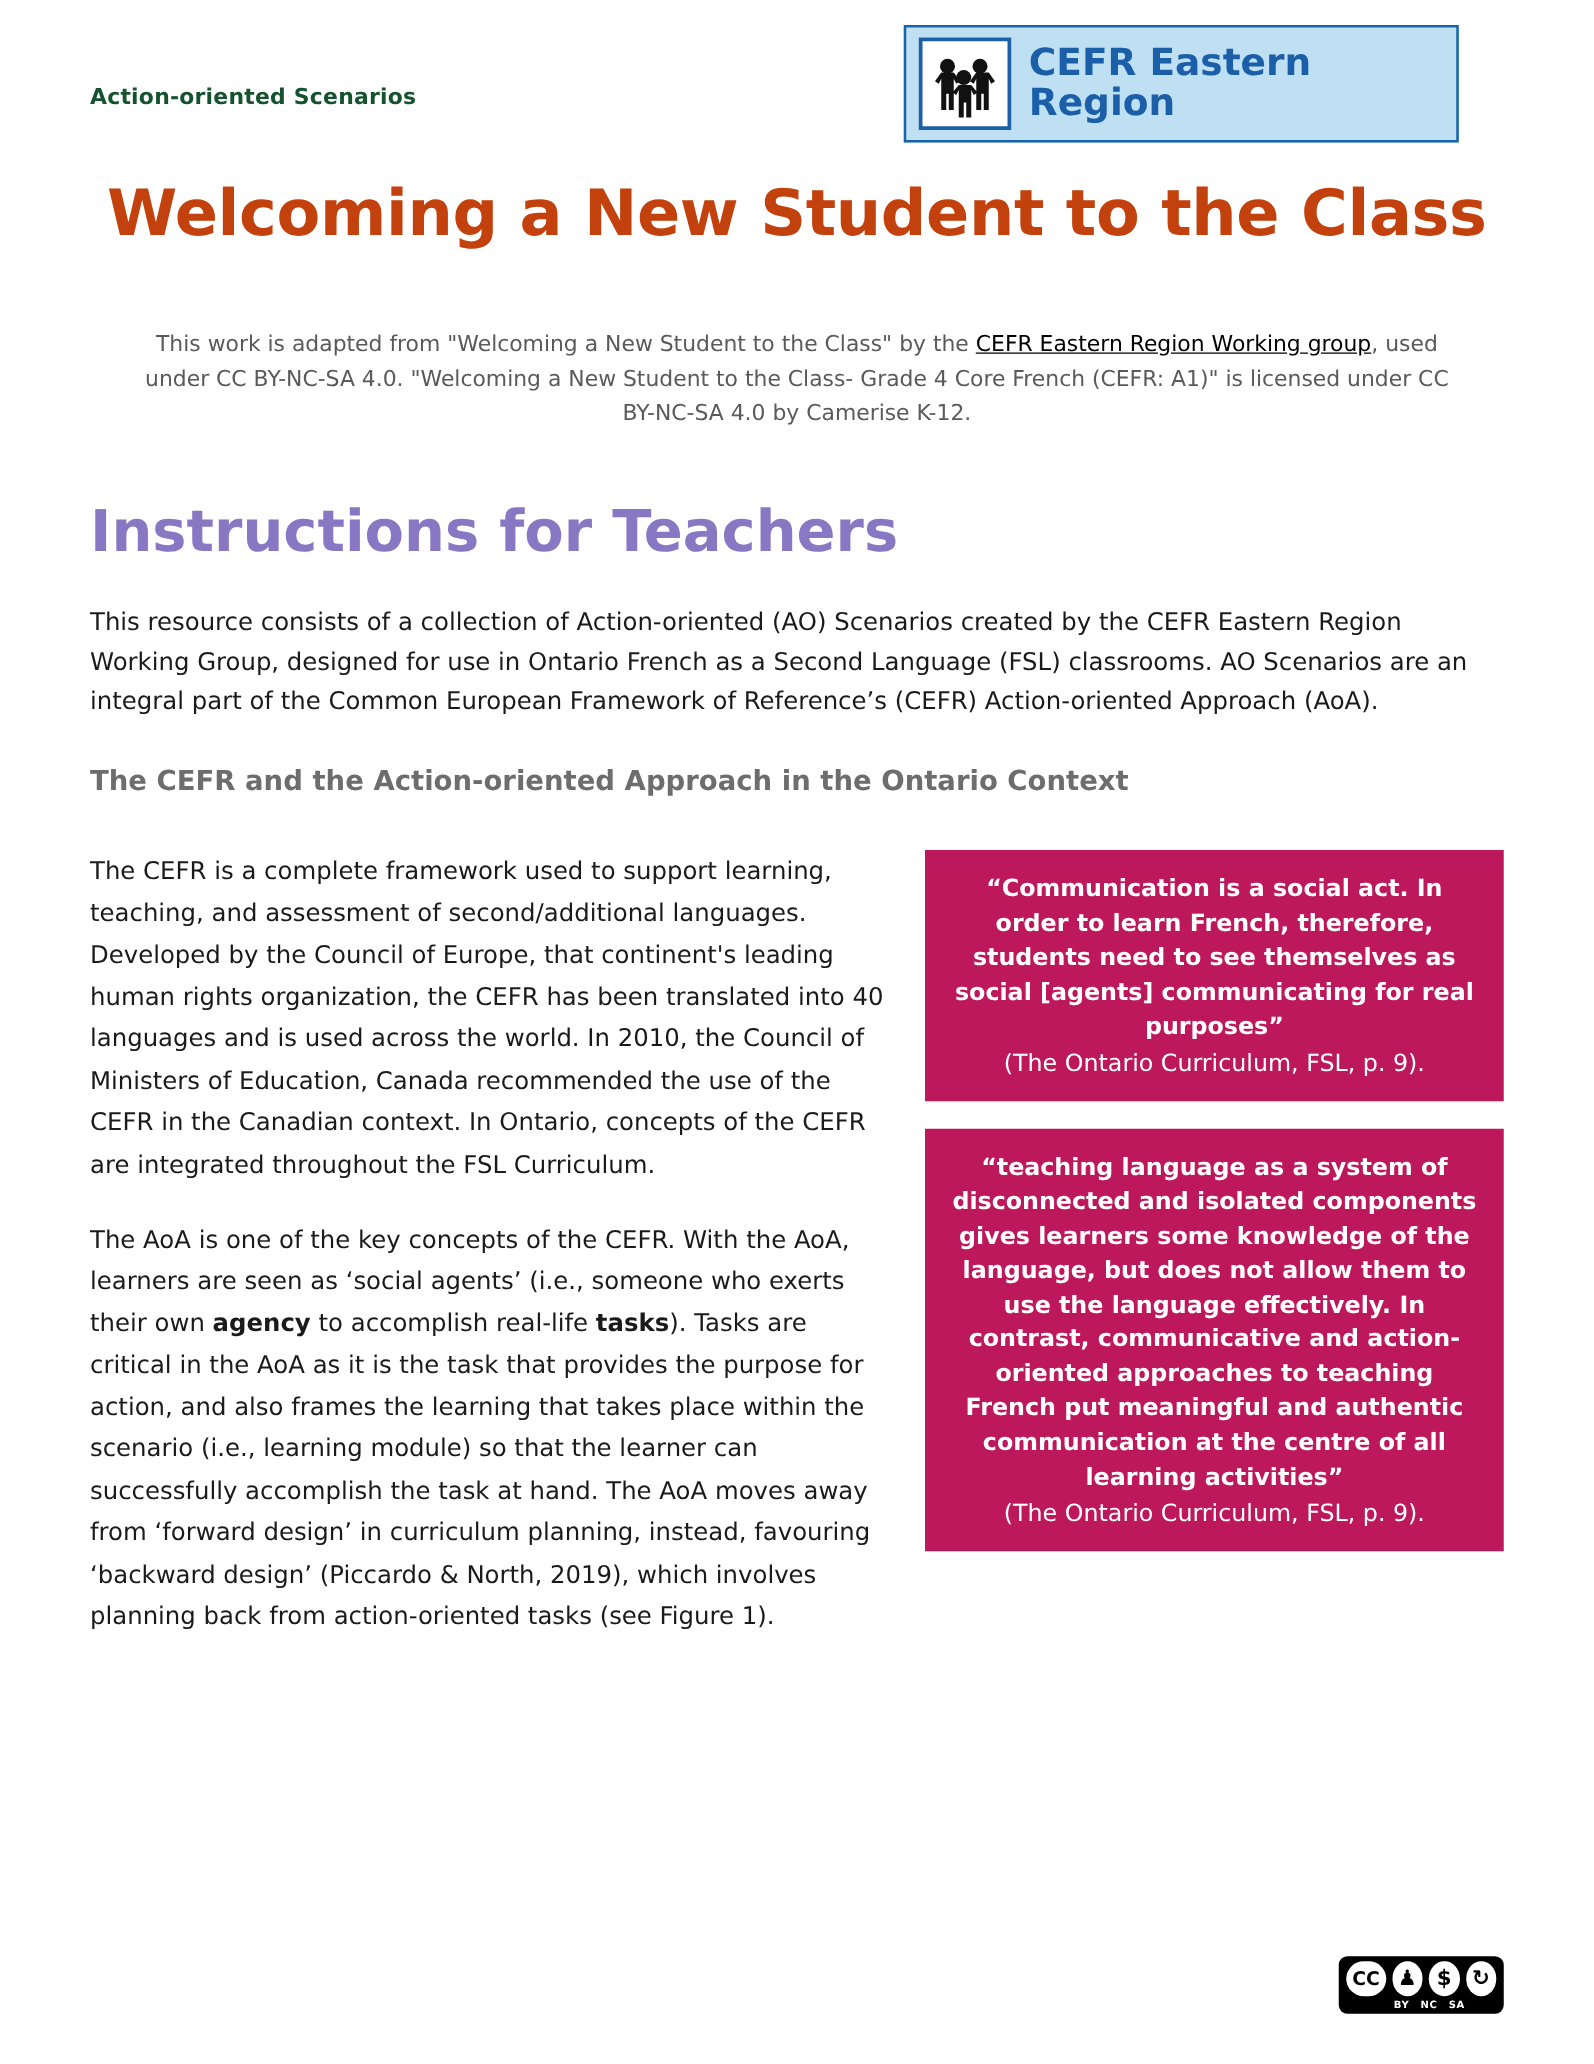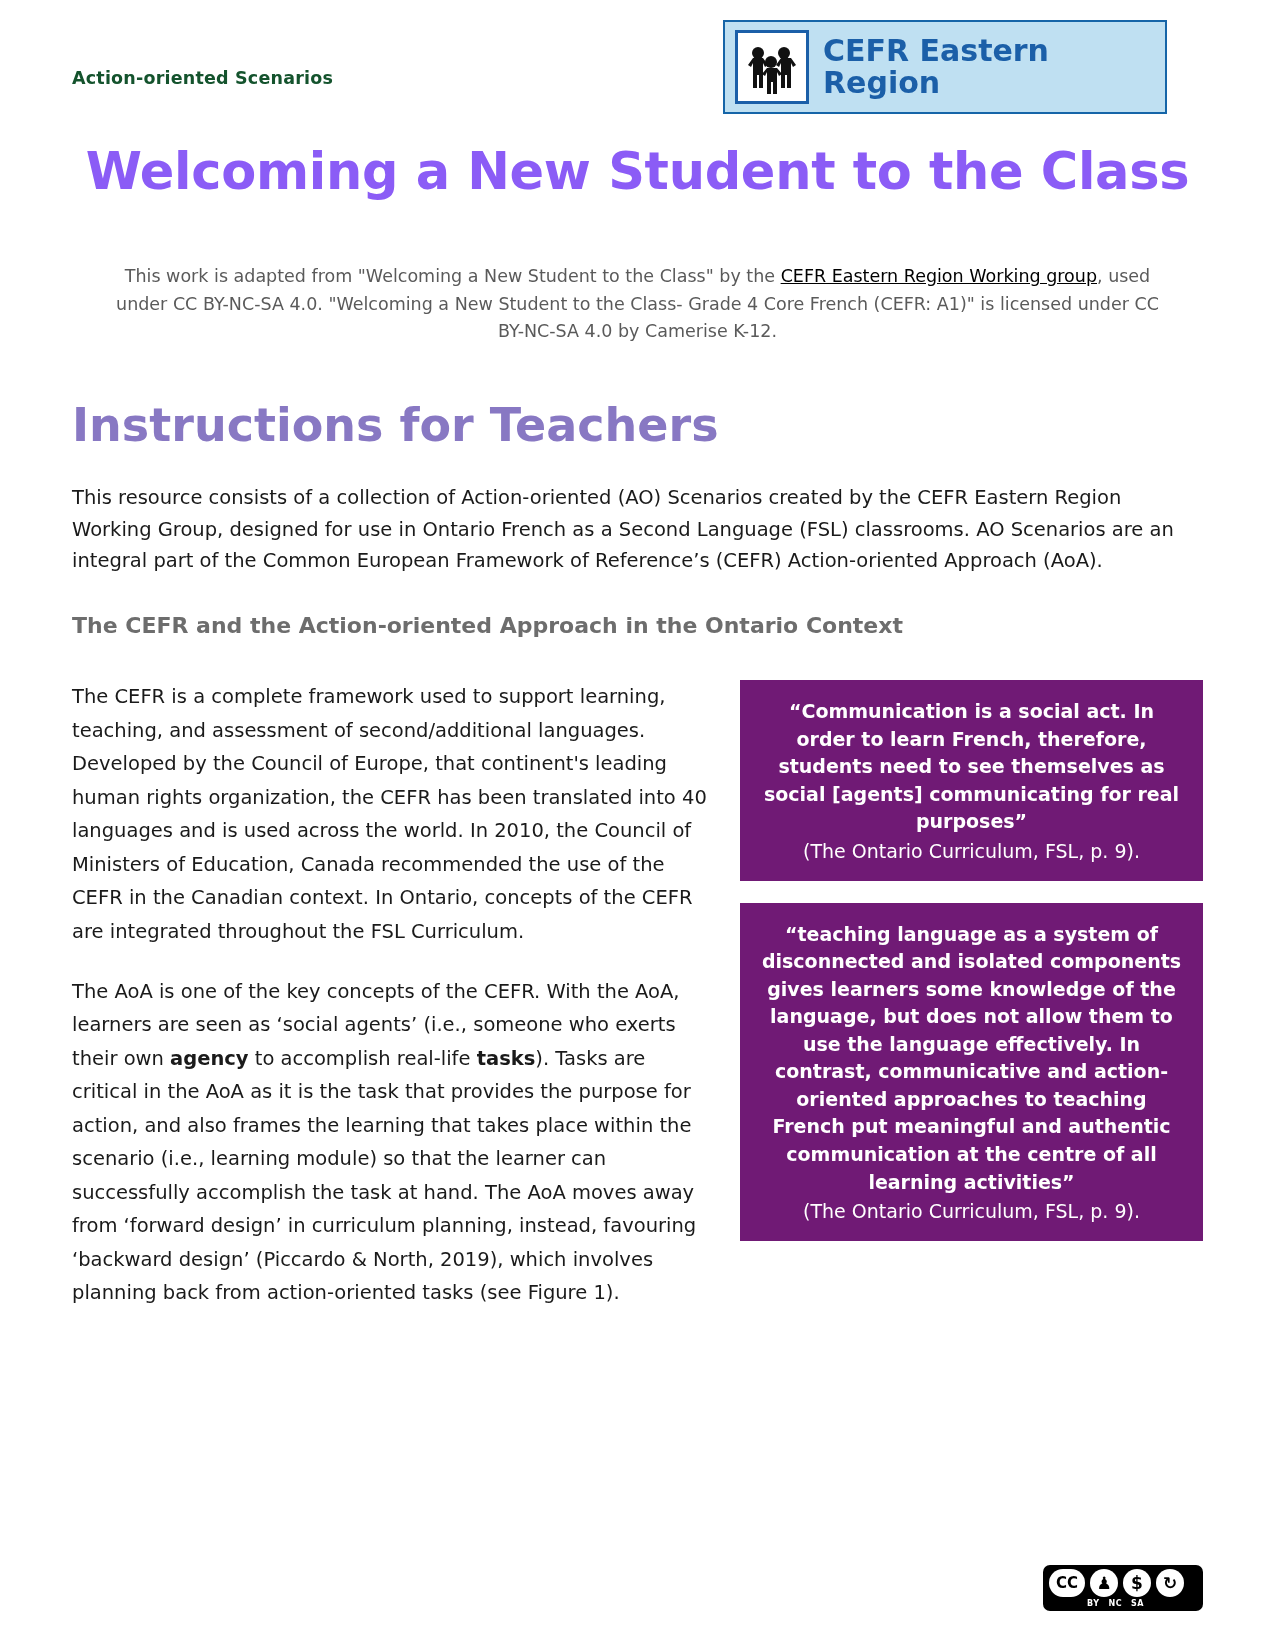--- a/index.html
+++ b/index.html
@@ -69,21 +69,21 @@
     color: #1b5fa8;
     font-family: "DejaVu Sans", sans-serif;
   }
   .logo-text .l2 { display: block; }
 
   
   .doc-title {
     text-align: center;
     font-size: 51px;
     font-weight: bold;
-    color: #8b5cf6;
+    color: #c2410c;
     margin: 22px 0 0 0;
     letter-spacing: -0.3px;
   }
   .doc-subtitle {
     text-align: center;
     font-size: 26px;
     color: #5e5e5e;
     margin-top: 18px;
     font-weight: normal;
   }
@@ -133,21 +133,21 @@
   }
   .col-left p {
     font-size: 19.5px;
     line-height: 1.72;
     margin: 0 0 26px 0;
   }
   .col-right {
     flex: 1 1 auto;
   }
   .quote-box {
-    background: #701a75;
+    background: #be185d;
     color: #ffffff;
     padding: 18px 20px 16px 20px;
     box-sizing: border-box;
     text-align: center;
     margin-bottom: 22px;
   }
   .quote-main {
     font-size: 19px;
     font-weight: bold;
     line-height: 1.45;
@@ -157,21 +157,21 @@
     font-weight: normal;
     line-height: 1.4;
     margin-top: 2px;
   }
 
   
   .cc-badge {
     position: absolute;
     right: 72px;
     bottom: 40px;
-    width: 160px;
+    width: 132px;
     height: 46px;
     background: #000000;
     border-radius: 7px;
     display: flex;
     flex-direction: column;
     justify-content: center;
     padding: 3px 6px;
     box-sizing: border-box;
   }
   .cc-icons {

